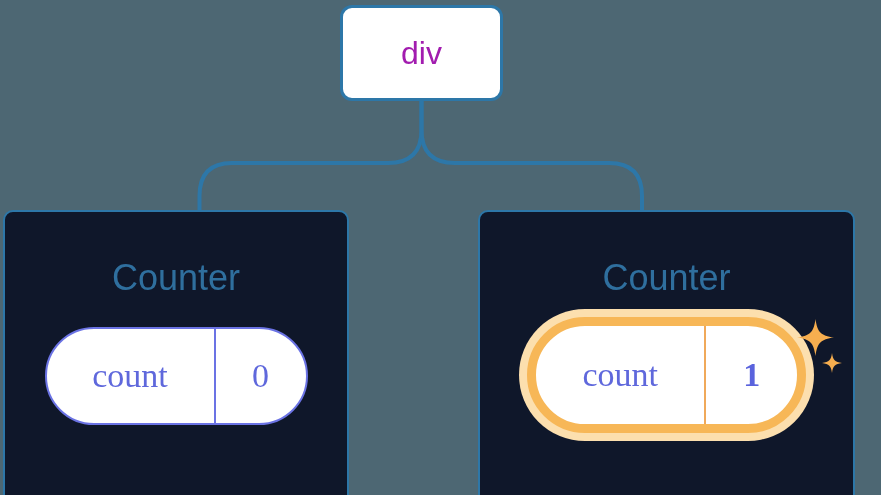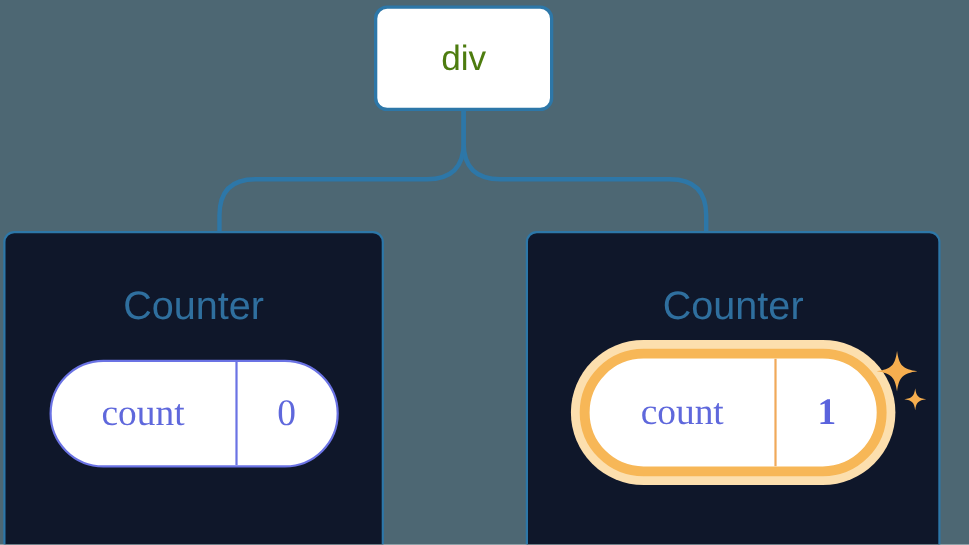--- a/index.html
+++ b/index.html
@@ -23,21 +23,21 @@
     position: absolute;
     left: 340px; top: 5px;
     width: 163px; height: 96px;
     background: #ffffff;
     border: 3px solid #2d77a8;
     border-radius: 12px;
     box-sizing: border-box;
     display: flex; align-items: center; justify-content: center;
   }
   .root-label {
-    color: #4d7c0f;
+    color: #a21caf;
     font-size: 32px;
     font-weight: 500;
   }
   .card {
     position: absolute;
     top: 210px;
     height: 324px;
     background: #0f172a;
     border: 2.5px solid #2d77a8;
     border-radius: 10px;

